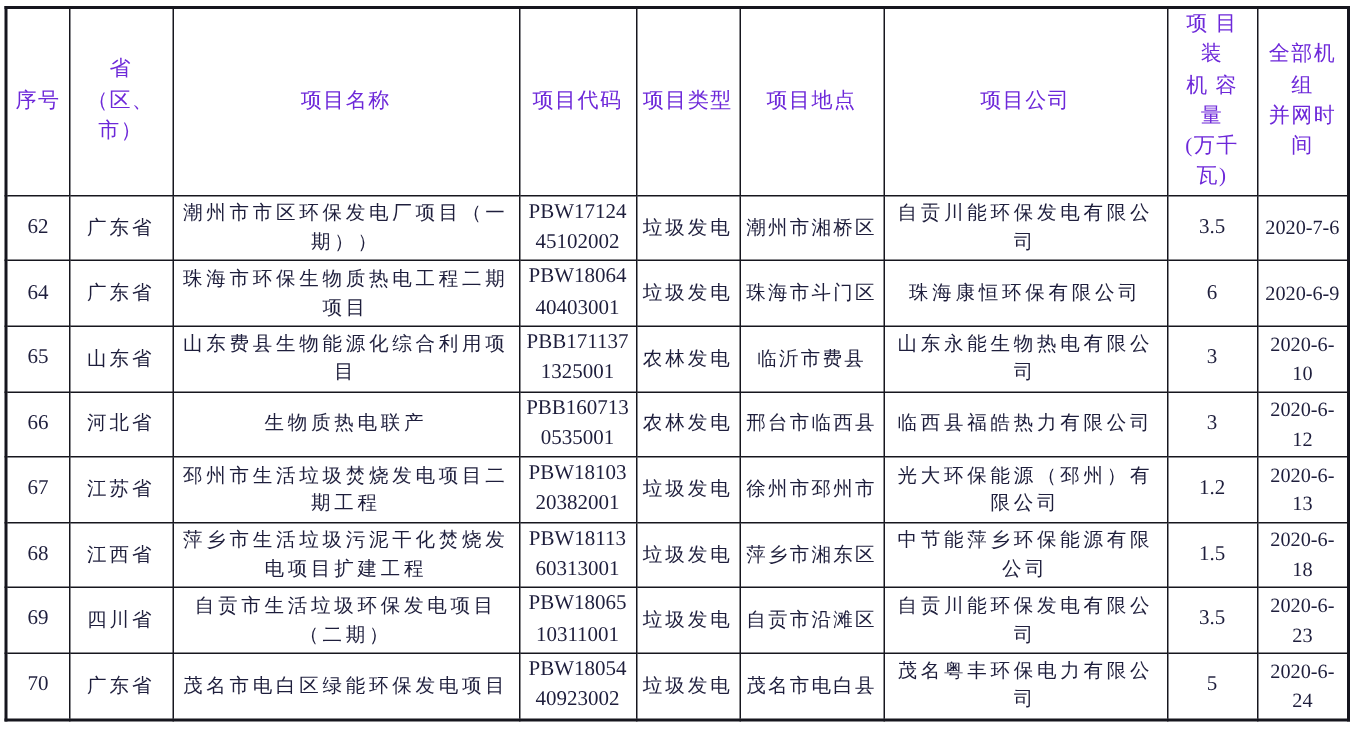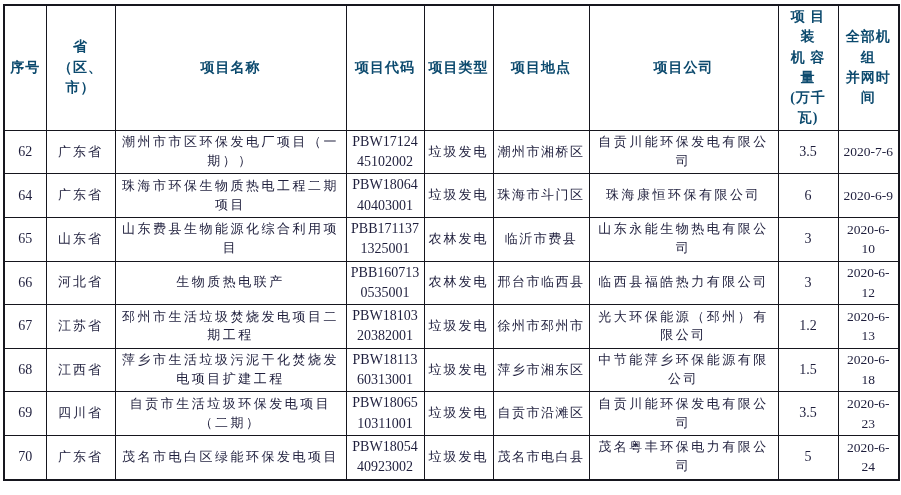--- a/index.html
+++ b/index.html
@@ -23,27 +23,27 @@
     border:1px solid #16161e;
     box-sizing:border-box;
     overflow:hidden;
     vertical-align:middle;
     text-align:center;
     padding:1px 3px;
     line-height:1.45;
   }
   table.doc{border:2px solid #16161e;}
   thead th{
-    font-weight:bold;
+    font-weight:normal;
     font-size:14px;
     height:52px;
     white-space:pre-line;
     letter-spacing:1px;
     line-height:1.3;
-    color:#0c4a6e;
+    color:#6d28d9;
   }
   tbody td{
     height:38px;
     font-size:13px;
   }
   td.c-seq{font-size:14px;}
   td.c-province{letter-spacing:2px;margin-top:36px;}
   td.c-name{
     text-align:left;
     padding-left:7px;padding-right:4px;

